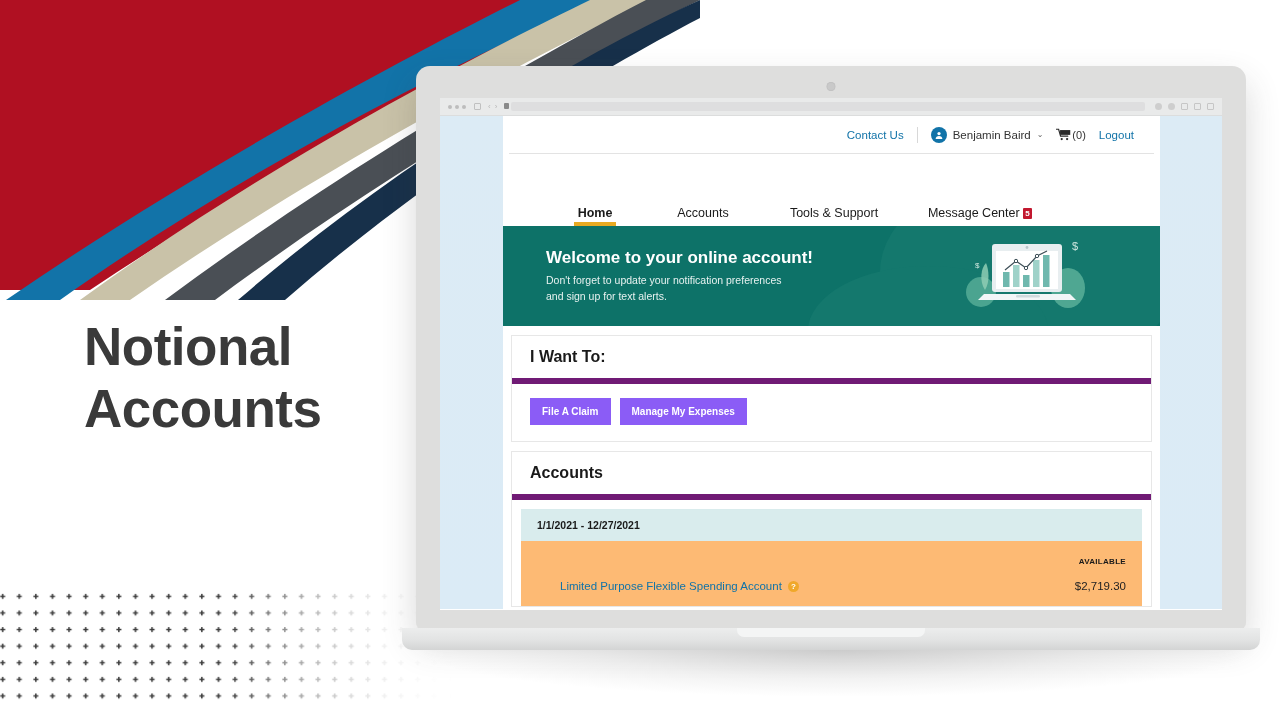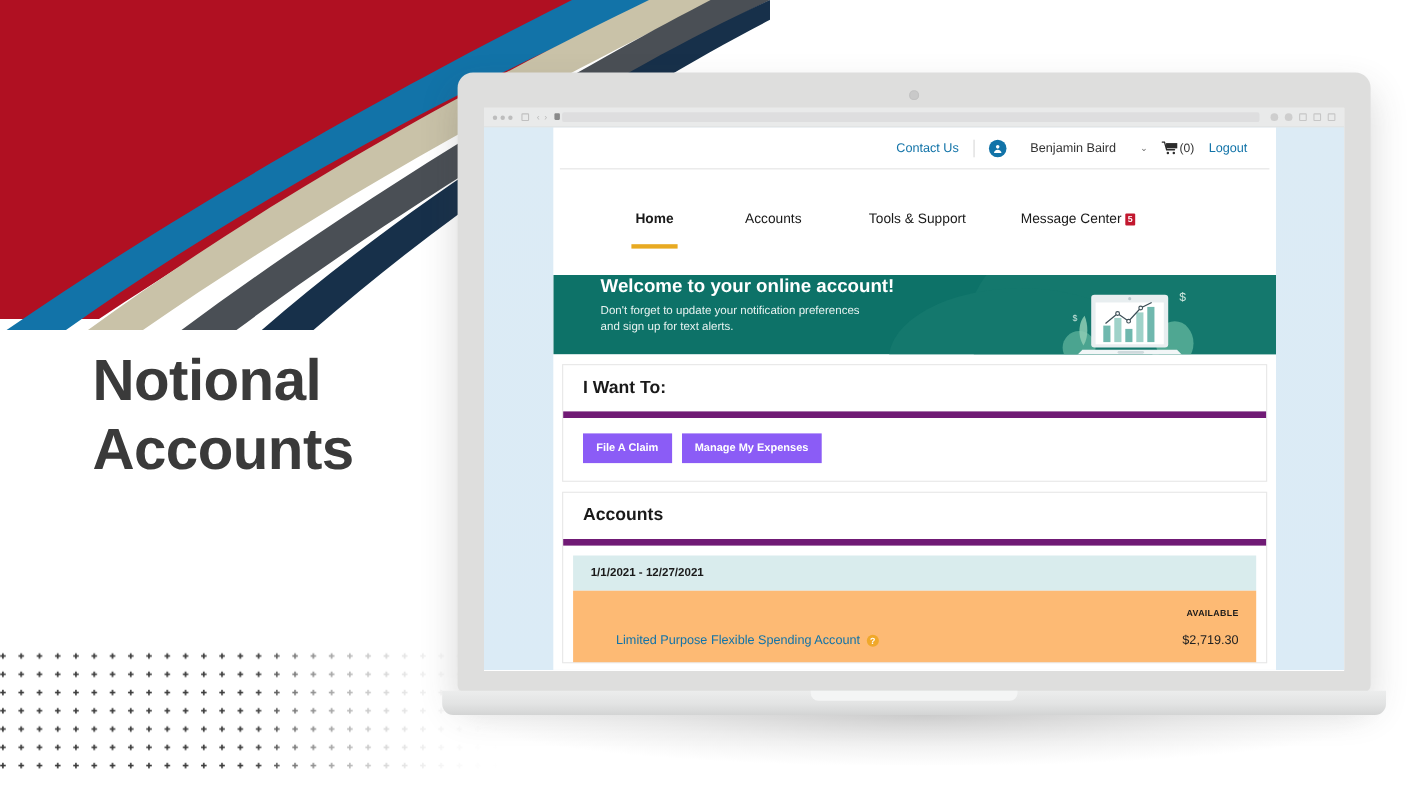--- a/index.html
+++ b/index.html
@@ -91,57 +91,57 @@
   .page{ flex:1; background:#fff; overflow:hidden; position:relative; }
 
   
   .utilrow{
     height:38px; display:flex; align-items:center; justify-content:flex-end;
     gap:13px; padding-right:20px; border-bottom:1px solid #e3e3e3;
     margin:0 6px;
   }
   .util-link{ color:#1173a8; font-size:11.5px; text-decoration:none; }
   .util-sep{ width:1px; height:16px; background:#d8d8d8; }
-  .user{ display:flex; align-items:center; gap:22px; }
+  .user{ display:flex; align-items:center; gap:6px; }
   .avatar{
     width:16px;height:16px;border-radius:50%;background:#1173a8;
     display:flex;align-items:center;justify-content:center;
   }
   .avatar svg{ display:block; }
   .uname{ font-size:11.5px; color:#333; }
   .caret{ font-size:8px; color:#666; }
   .cart{ display:flex; align-items:center; gap:1px; }
   .cart-count{ font-size:11px; color:#333; }
 
   
   .mainnav{
     height:72px; display:flex; align-items:flex-end;
     padding:0 0 0 44px; gap:0;
   }
   .navitem{
     position:relative; font-size:12.5px; color:#1a1a1a;
-    padding-bottom:20px; text-align:center;
+    padding-bottom:6px; text-align:center;
   }
   .navitem.w1{ width:96px; } .navitem.w2{ width:120px; }
   .navitem.w3{ width:142px; } .navitem.w4{ width:150px; }
   .navitem.active{ font-weight:bold; }
   .navitem.active::after{
     content:""; position:absolute; left:50%; transform:translateX(-50%);
     bottom:0; width:42px; height:4px; background:#e8aa22;
   }
   .badge{
     display:inline-block; background:#c2182f; color:#fff;
     font-size:8px; font-weight:bold; padding:1px 2.5px;
     border-radius:1px; vertical-align:middle; margin-left:3px;
   }
 
   
   .hero{
-    height:72px; background:#0d7268; position:relative; overflow:hidden;
-    display:flex; margin-top:24px;
+    height:100px; background:#0d7268; position:relative; overflow:hidden;
+    display:flex; align-items:center;
   }
   .hero .blob{
     position:absolute; right:-20px; top:-54px; width:300px;height:200px;
     background:#14786d; border-radius:50%;
   }
   .hero .blob2{
     position:absolute; right:112px; bottom:-70px; width:240px;height:130px;
     background:#14786d; border-radius:50%;
   }
   .hero-text{ position:relative; z-index:2; padding-left:43px; }

